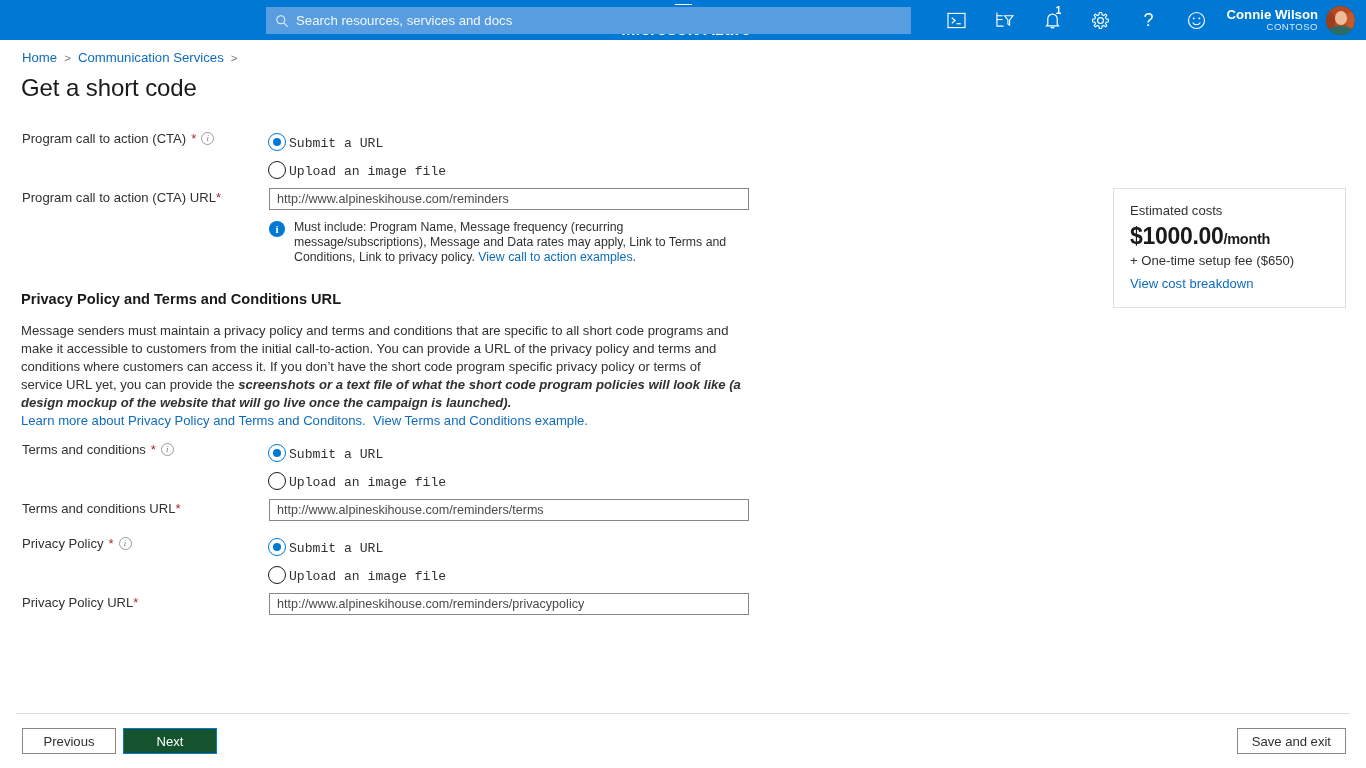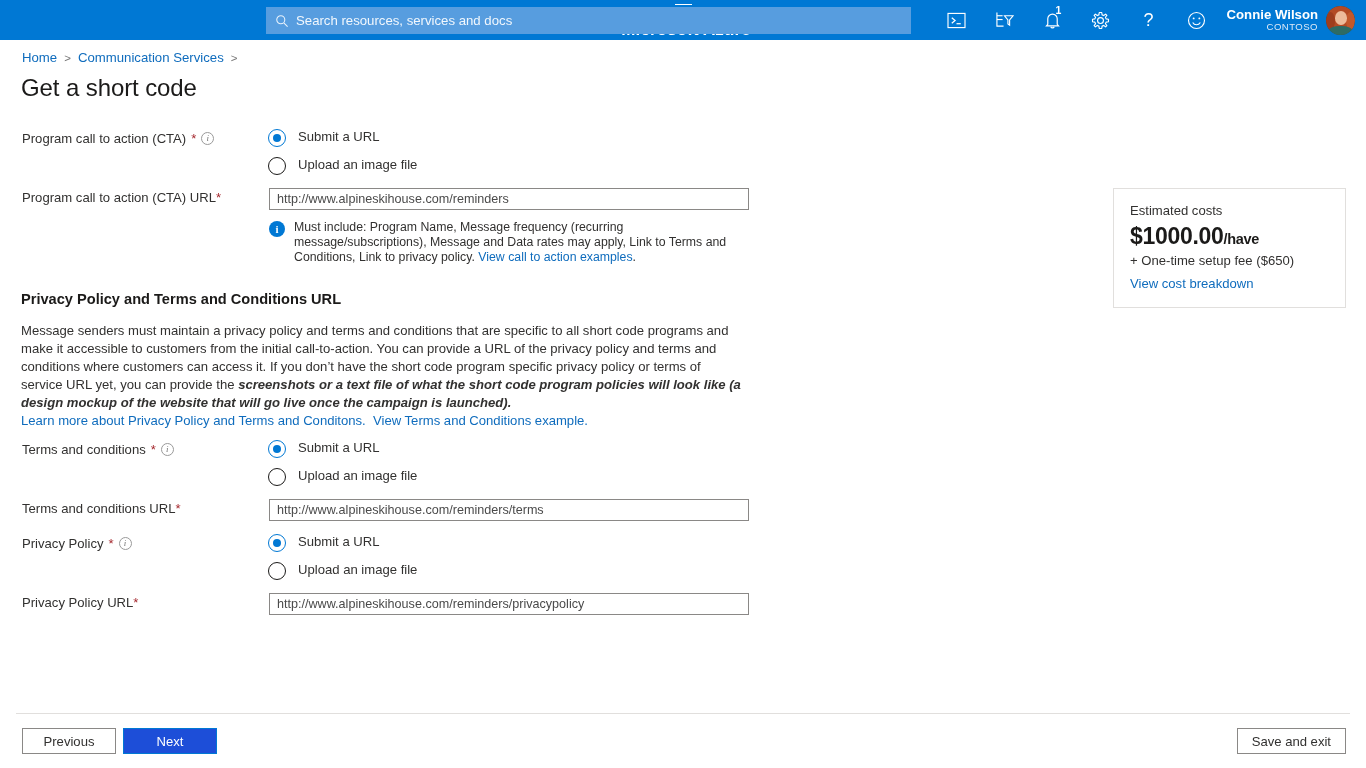--- a/index.html
+++ b/index.html
@@ -108,22 +108,23 @@
   }
   .req { color: #a4262c; font-size: 13.1px; }
   .infoi {
     width: 13px; height: 13px; border-radius: 50%;
     border: 1px solid #9a9a9a; color: #767676;
     font-size: 9px; font-style: italic; font-family: "Liberation Serif", serif;
     display: inline-flex; align-items: center; justify-content: center;
     cursor: pointer; flex: 0 0 auto; line-height: 1;
   }
   .radio-line {
-    display: flex; align-items: flex-start; gap: 12px; cursor: pointer;
+    display: flex; align-items: flex-end; gap: 3px; cursor: pointer;
     height: 22px;
+    font-family: Liberation Mono, monospace;
   }
   .radio {
     width: 18px; height: 18px; border-radius: 50%;
     border: 1px solid #1b1a19; background: #fff;
     display: flex; align-items: center; justify-content: center; flex: 0 0 auto;
   }
   .radio.on { border: 1.6px solid #0078d4; }
   .radio.on::after {
     content: ""; width: 8px; height: 8px; border-radius: 50%; background: #0078d4;
   }
@@ -188,21 +189,21 @@
   .footdiv {
     position: absolute; left: 16px; top: 713px; width: 1334px; height: 1px;
     background: #e1dfdd;
   }
   .btn {
     height: 26px; min-width: 94px; padding: 0 14px;
     font-family: "Liberation Sans", sans-serif; font-size: 13.1px;
     cursor: pointer; border: 1px solid #8a8886; background: #ffffff; color: #323130;
     display: inline-flex; align-items: center; justify-content: center;
   }
-  .btn.primary { background: #1d4ed8; border-color: #0078d4; color: #ffffff; }
+  .btn.primary { background: #14532d; border-color: #0078d4; color: #ffffff; }
   .foot-left  { position: absolute; left: 22px; top: 728px; display: flex; gap: 7px; }
   .foot-right { position: absolute; right: 20px; top: 728px; }
 </style>
 </head>
 <body>
 
 <div class="topbar">
 
   <div class="hamburger">
     <span></span>
@@ -395,21 +396,21 @@
   </div>
   <div class="row" style="left:269px; top:593px;">
     <input class="tinput" type="text" value="http://www.alpineskihouse.com/reminders/privacypolicy" style="">
   </div>
 
 </div>
 
 <div class="costcard">
   <div class="cc-title">Estimated costs</div>
   <div class="cc-amt">
-    <span>$1000.00</span><span class="per">/have</span>
+    <span>$1000.00</span><span class="per">/month</span>
   </div>
   <div class="cc-fee">+ One-time setup fee ($650)</div>
   <div class="cc-link">View cost breakdown</div>
 </div>
 
 <div class="footdiv"></div>
 <div class="foot-left">
   <button class="btn">Previous</button>
   <button class="btn primary">Next</button>
 </div>

